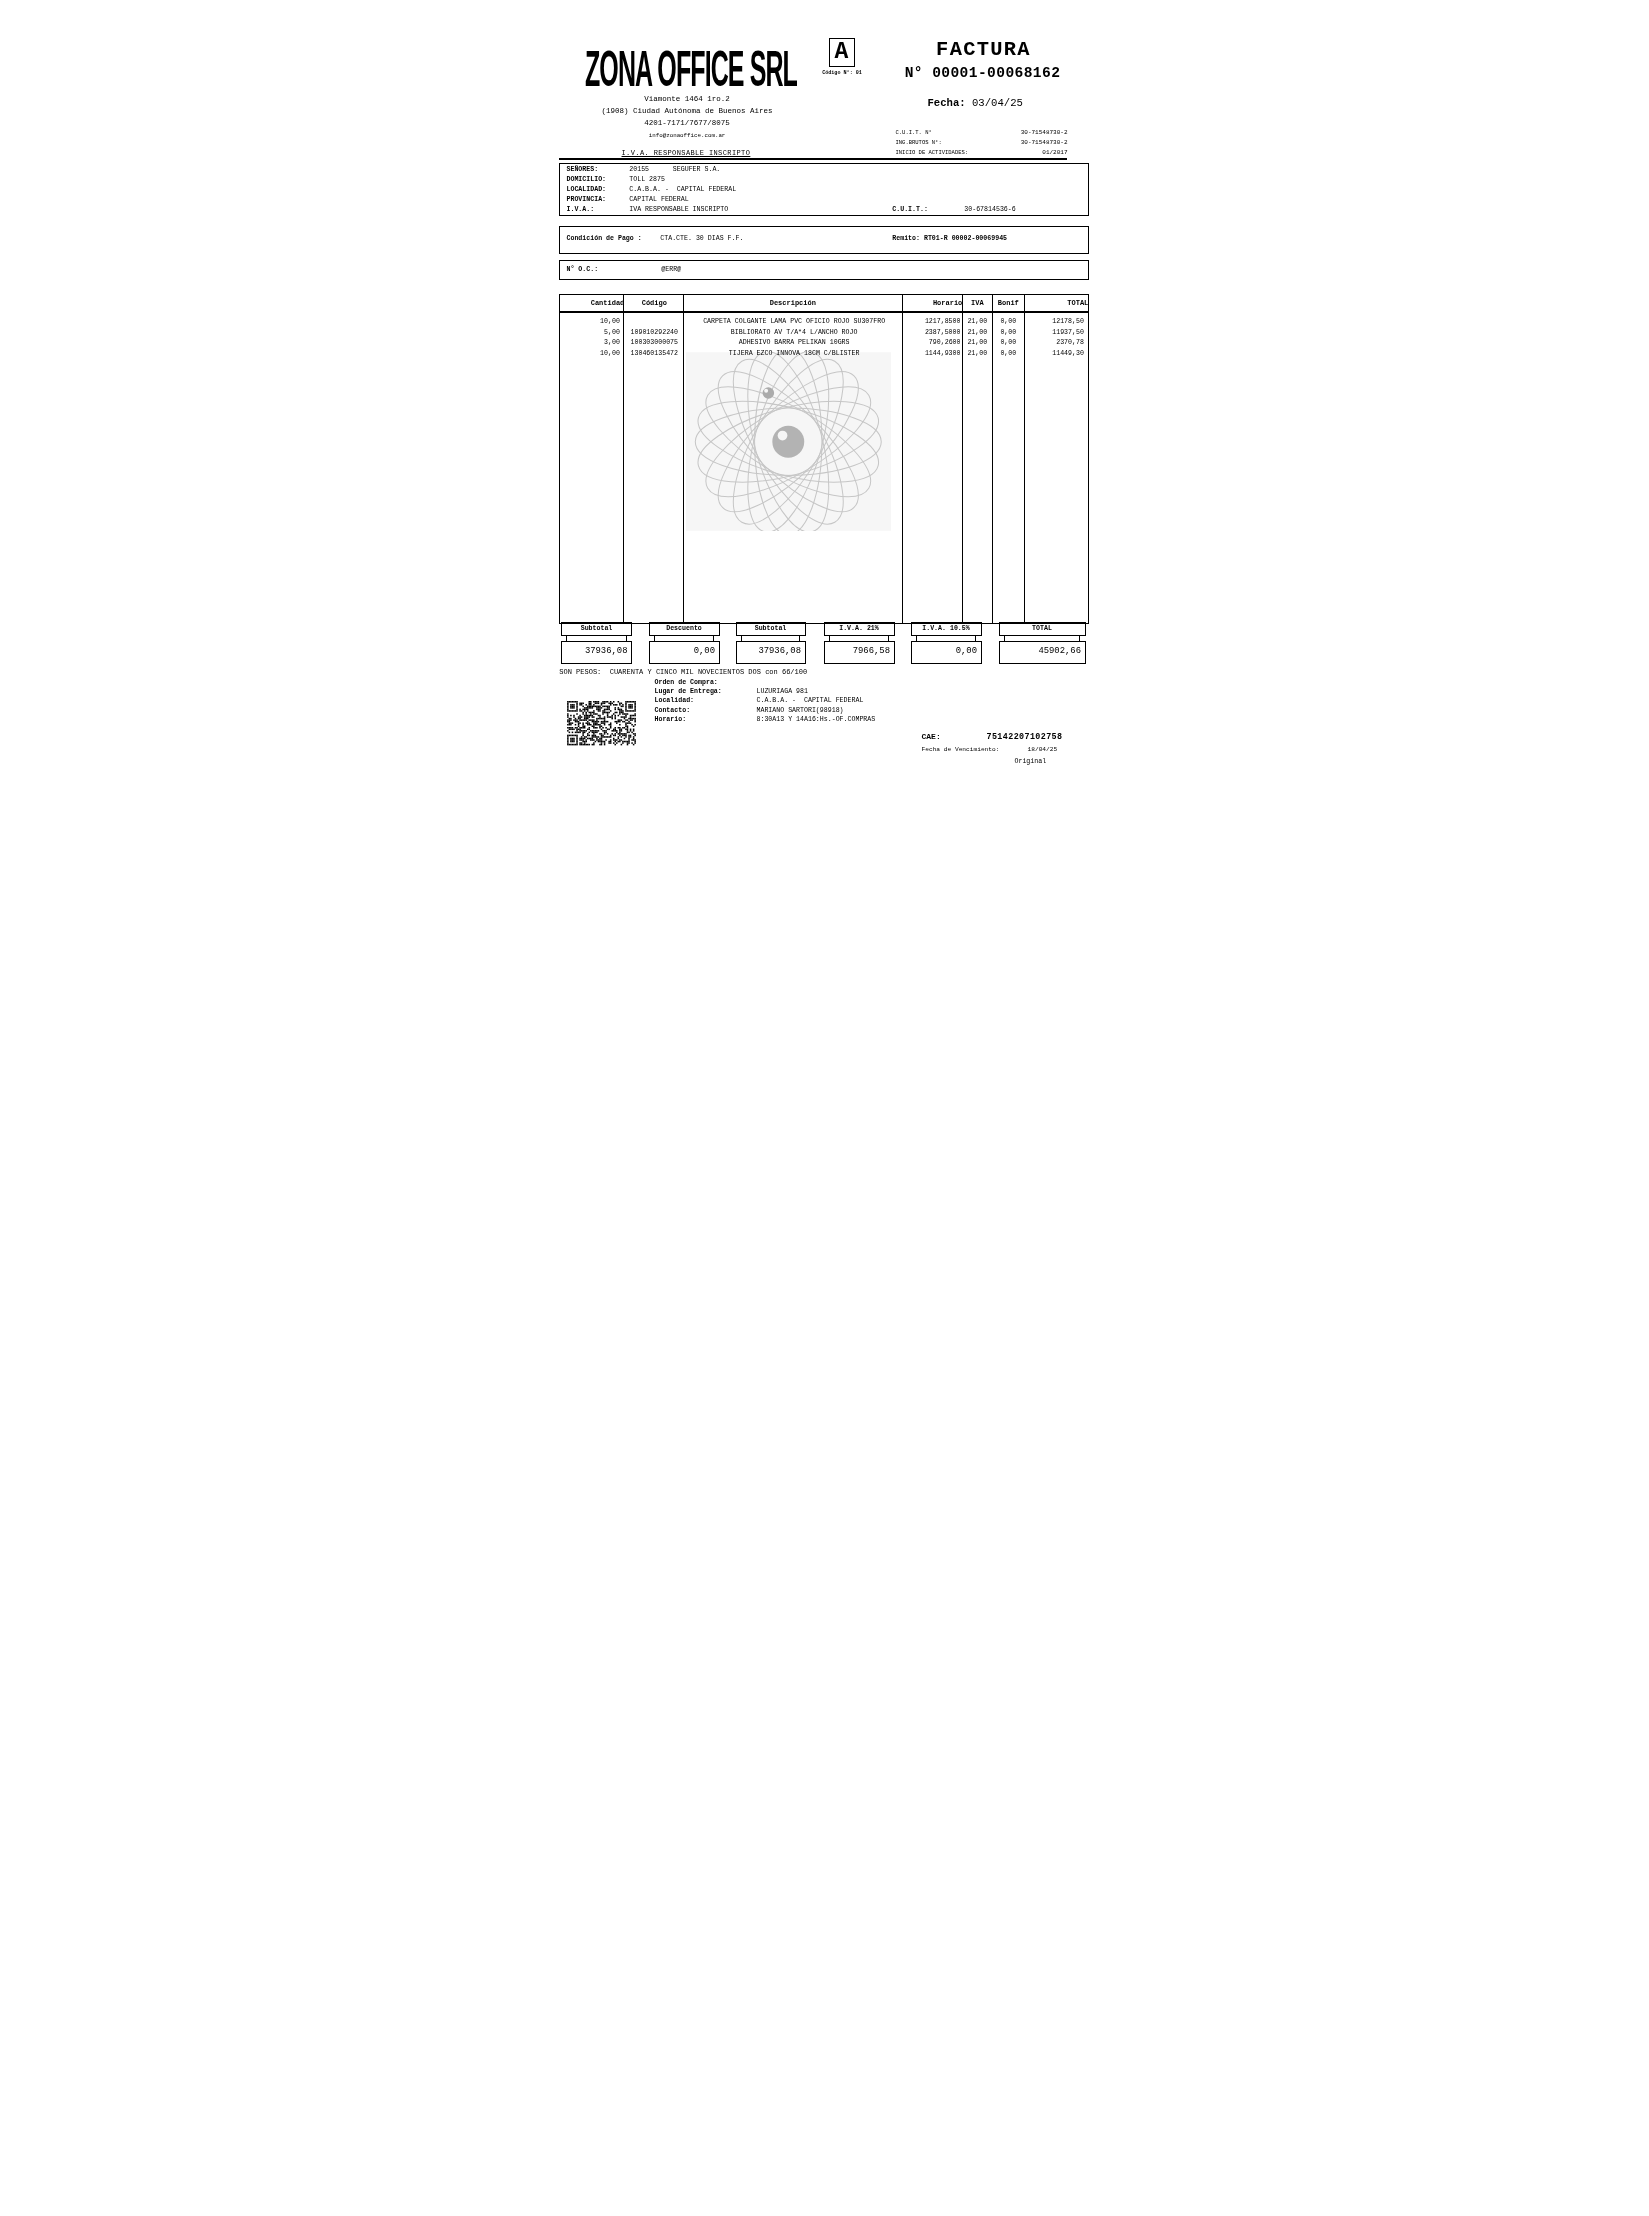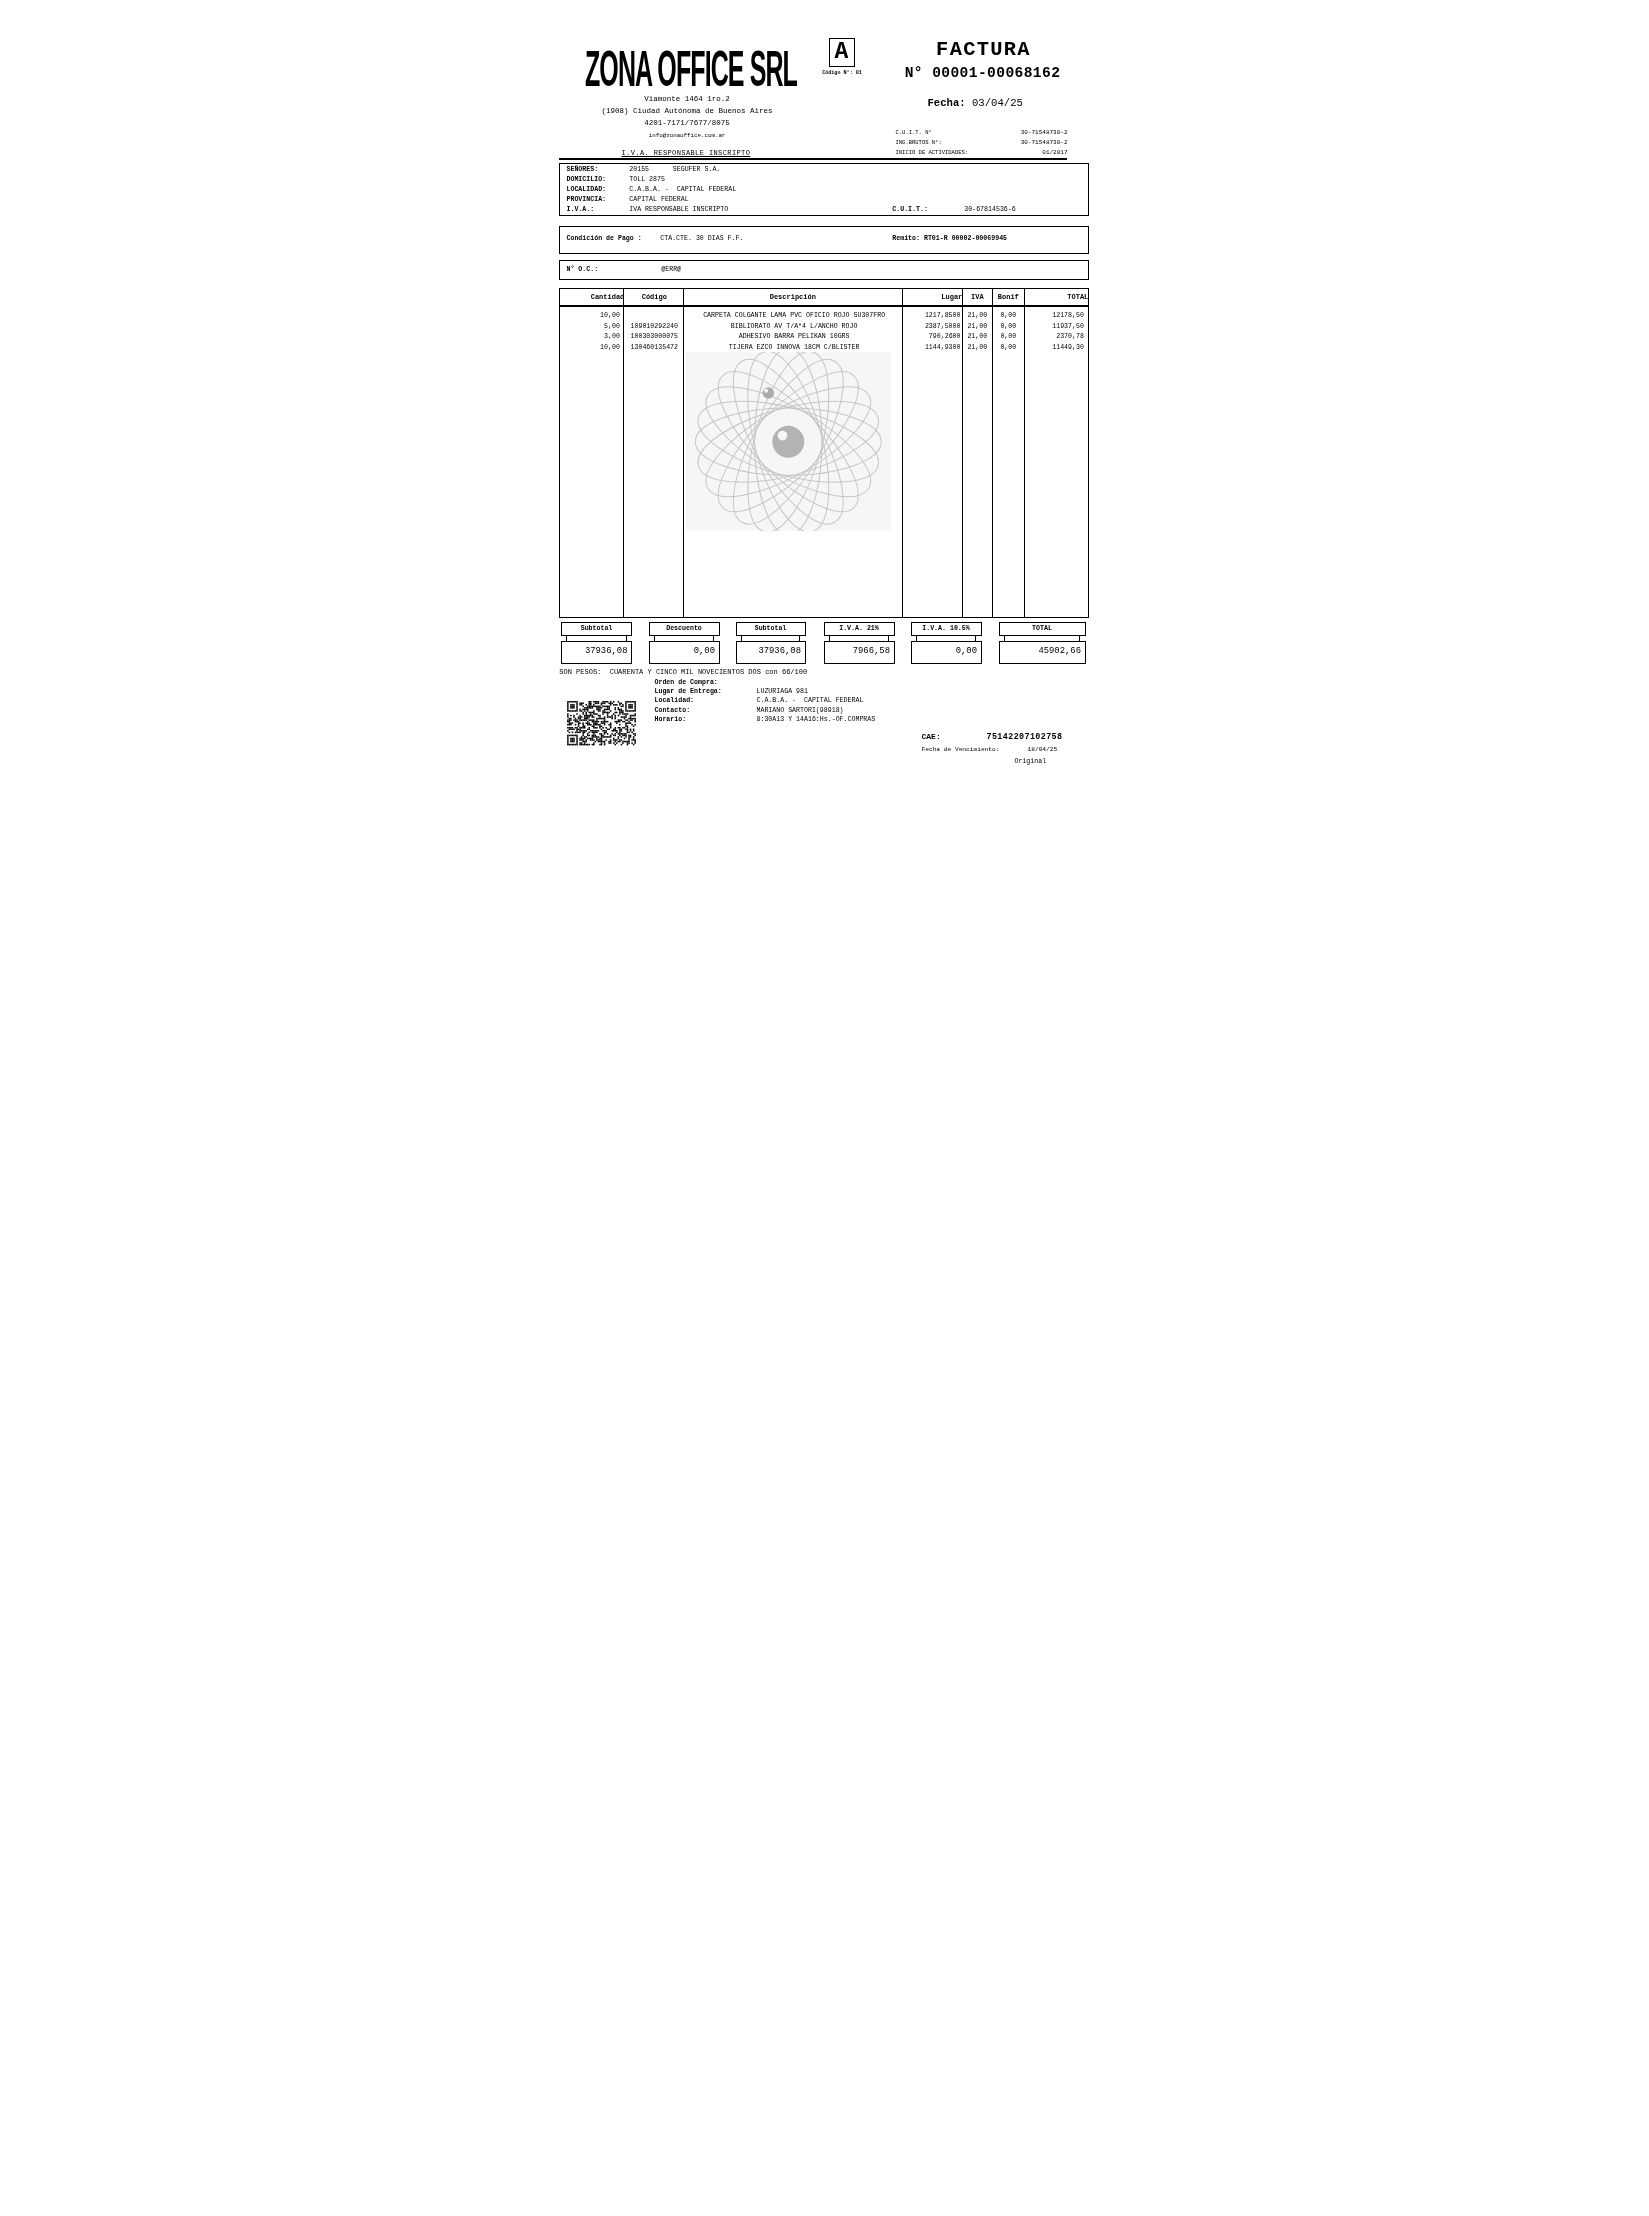--- a/index.html
+++ b/index.html
@@ -139,32 +139,32 @@
       <ellipse cx="231" cy="202" rx="210" ry="76" fill="none" stroke="#c6c6c6" stroke-width="2.3" transform="rotate(135 231 202)"></ellipse>
       <ellipse cx="231" cy="202" rx="210" ry="76" fill="none" stroke="#c6c6c6" stroke-width="2.3" transform="rotate(150 231 202)"></ellipse>
       <ellipse cx="231" cy="202" rx="210" ry="76" fill="none" stroke="#c6c6c6" stroke-width="2.3" transform="rotate(165 231 202)"></ellipse>
       <circle cx="231" cy="202" r="74" fill="#f6f6f6"></circle>
       <circle cx="231" cy="202" r="36" fill="#b3b3b3"></circle>
       <circle cx="218" cy="188" r="11" fill="#f6f6f6"></circle>
       <circle cx="186" cy="92" r="13" fill="#ababab"></circle>
       <circle cx="181" cy="87" r="4.5" fill="#f6f6f6"></circle>
     </svg>
 
-  <div class="abs tbl" style="left:9.8px; top:288px; width:530px; height:330px;">
+  <div class="abs tbl" style="left:9.8px; top:294px; width:530px; height:330px;">
     <div class="vline" style="left:63px;"></div>
     <div class="vline" style="left:123px;"></div>
     <div class="vline" style="left:342px;"></div>
     <div class="vline" style="left:402px;"></div>
     <div class="vline" style="left:432px;"></div>
     <div class="vline" style="left:464px;"></div>
 
     <div class="cell hd c1" style="top:4px;">Cantidad</div>
     <div class="cell hd c2" style="top:4px;">Código</div>
     <div class="cell hd c3" style="top:4px;">Descripción</div>
-    <div class="cell hd c4" style="top:4px;">Lugar</div>
+    <div class="cell hd c4" style="top:4px;">Horario</div>
     <div class="cell hd c5" style="top:4px;">IVA</div>
     <div class="cell hd c6" style="top:4px;">Bonif</div>
     <div class="cell hd c7" style="top:4px;">TOTAL</div>
 
     <div class="underhead" style="top:16px;"></div>
 
     <div class="cell c1" style="top:23px;">10,00</div>
     <div class="cell c2" style="top:23px;"></div>
     <div class="cell c3" style="top:23px;">CARPETA COLGANTE LAMA PVC OFICIO ROJO SU307FRO</div>
     <div class="cell c4" style="top:23px;">1217,8500</div>

